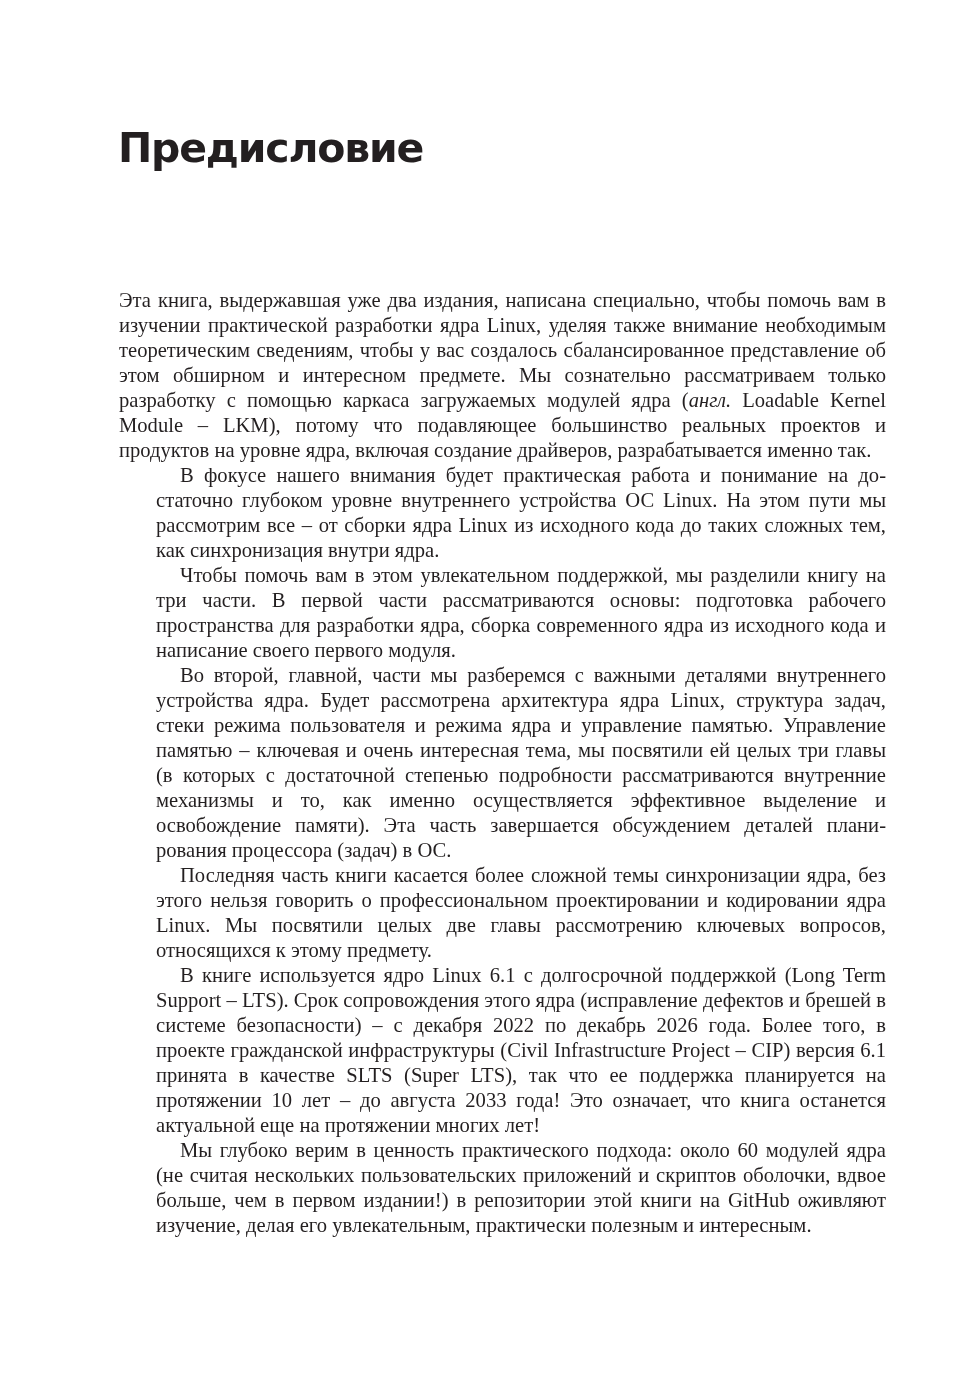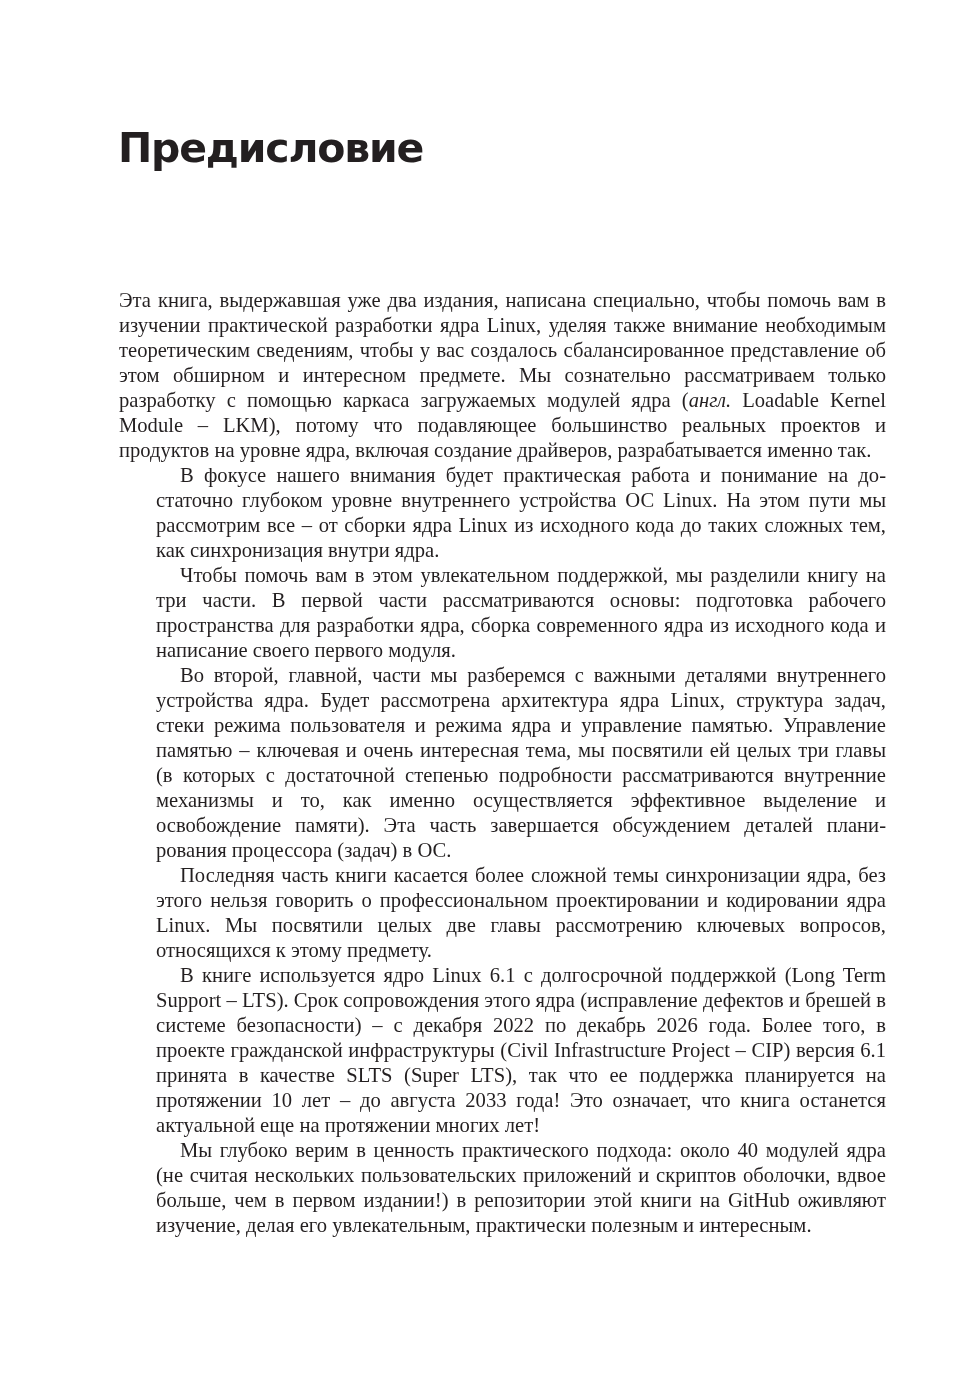--- a/index.html
+++ b/index.html
@@ -60,15 +60,15 @@
 
 <div class="page">
   <h1 class="chapter-title">Предисловие</h1>
   <div class="body-text" id="body-text">
       <p><span>Эта книга, выдержавшая уже два издания, написана специально, чтобы помочь вам в изучении практической разработки ядра Linux, уделяя также внимание необходимым теоретическим сведениям, чтобы у вас создалось сбалансиро­ванное представление об этом обширном и интересном предмете. Мы созна­тельно рассматриваем только разработку с помощью каркаса </span><span class="run-bold">загружаемых модулей ядра</span><span> (</span><span class="run-italic">англ.</span><span> Loadable Kernel Module – </span><span class="run-bold">LKM</span><span>), потому что подавляющее большинство реальных проектов и продуктов на уровне ядра, включая созда­ние драйверов, разрабатывается именно так.</span></p>
       <p class="indent"><span>В фокусе нашего внимания будет практическая работа и понимание на до­статочно глубоком уровне внутреннего устройства ОС Linux. На этом пути мы рассмотрим все – от сборки ядра Linux из исходного кода до таких сложных тем, как синхронизация внутри ядра.</span></p>
       <p class="indent"><span>Чтобы помочь вам в этом увлекательном поддержкой, мы разделили книгу на три части. В первой части рассматриваются основы: подготовка рабочего пространства для разработки ядра, сборка современного ядра из исходного кода и написание своего первого модуля.</span></p>
       <p class="indent"><span>Во второй, главной, части мы разберемся с важными деталями внутреннего устройства ядра. Будет рассмотрена архитектура ядра Linux, структура задач, стеки режима пользователя и режима ядра и управление памятью. Управле­ние памятью – ключевая и очень интересная тема, мы посвятили ей целых три главы (в которых с достаточной степенью подробности рассматриваются внут­ренние механизмы и то, как именно осуществляется эффективное выделение и освобождение памяти). Эта часть завершается обсуждением деталей плани­рования процессора (задач) в ОС.</span></p>
       <p class="indent"><span>Последняя часть книги касается более сложной темы синхронизации ядра, без этого нельзя говорить о профессиональном проектировании и кодирова­нии ядра Linux. Мы посвятили целых две главы рассмотрению ключевых во­просов, относящихся к этому предмету.</span></p>
       <p class="indent"><span>В книге используется ядро Linux 6.1 </span><span class="run-bold">с долгосрочной поддержкой</span><span> (Long Term Support – </span><span class="run-bold">LTS</span><span>). Срок сопровождения этого ядра (исправление дефектов и брешей в системе безопасности) – с декабря 2022 по декабрь 2026 года. Более того, в </span><span class="run-bold">проекте гражданской инфраструктуры</span><span> (Civil Infrastructure Project – </span><span class="run-bold">CIP</span><span>) версия 6.1 принята в качестве </span><span class="run-bold">SLTS</span><span> (</span><span class="run-bold">Super LTS</span><span>), так что ее поддержка пла­нируется на протяжении 10 лет – до августа 2033 года! Это означает, что книга останется актуальной еще на протяжении многих лет!</span></p>
-      <p class="indent"><span>Мы глубоко верим в ценность практического подхода: около 40 модулей ядра (не считая нескольких пользовательских приложений и скриптов обо­лочки, вдвое больше, чем в первом издании!) в репозитории этой книги на GitHub оживляют изучение, делая его увлекательным, практически полезным и интересным.</span></p>
+      <p class="indent"><span>Мы глубоко верим в ценность практического подхода: около 60 модулей ядра (не считая нескольких пользовательских приложений и скриптов обо­лочки, вдвое больше, чем в первом издании!) в репозитории этой книги на GitHub оживляют изучение, делая его увлекательным, практически полезным и интересным.</span></p>
     </div>
 </div>
 
 </body></html>

